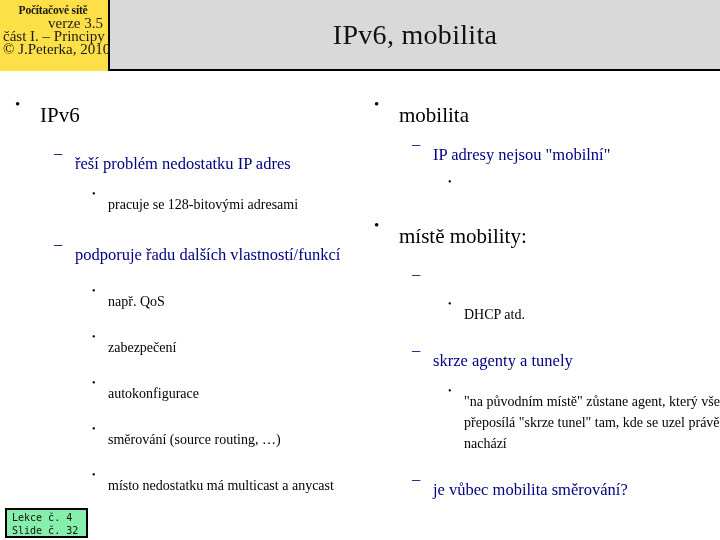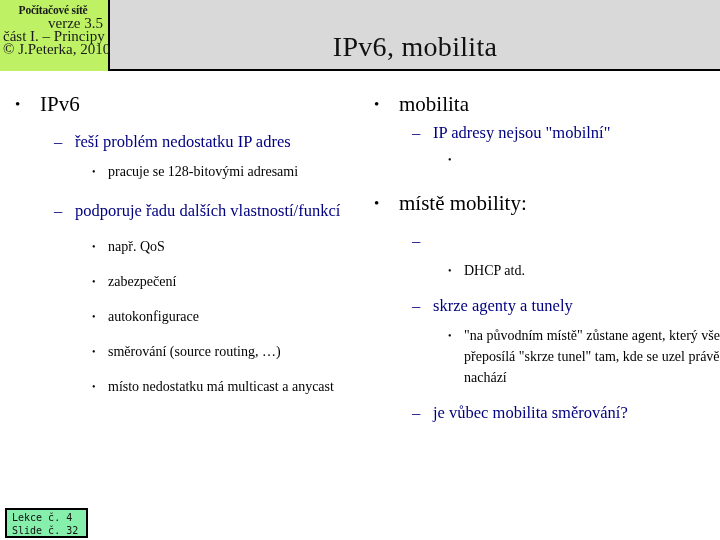--- a/index.html
+++ b/index.html
@@ -24,42 +24,42 @@
     height: 71px;
     background: #d9d9d9;
     border-bottom: 2px solid #000000;
     box-sizing: border-box;
   }
   #course-box {
     position: absolute;
     left: 0; top: 0;
     width: 110px;
     height: 71px;
-    background: #bef264;
+    background: #fde047;
     border-right: 2px solid #000000;
     box-sizing: border-box;
     text-align: right;
     padding: 3px 5px 0 3px;
     color: #1a1a1a;
   }
   #course-title {
     font-weight: bold;
     font-size: 11.5px;
     line-height: 14px;
     text-align: center;
     letter-spacing: -0.2px;
   }
   .course-line {
     font-size: 15px;
     line-height: 13px;
     white-space: nowrap;
   }
   #slide-title {
     position: absolute;
-    left: 110px; top: 12px;
+    left: 110px; top: 0;
     width: 610px;
     height: 69px;
     display: flex;
     align-items: center;
     justify-content: center;
     font-size: 28px;
     letter-spacing: 0.3px;
     color: #111111;
   }
 
@@ -82,20 +82,21 @@
   .bullet-row {
     display: flex;
     align-items: flex-start;
   }
   .marker {
     flex: 0 0 auto;
     text-align: left;
   }
   .btext {
     flex: 1 1 auto;
+    margin-top: 11px;
   }
 
   
   .lvl1 {
     margin-top: 20px;
     padding-left: 15px;
     font-size: 21px;
     line-height: 26px;
     color: #000000;
   }

